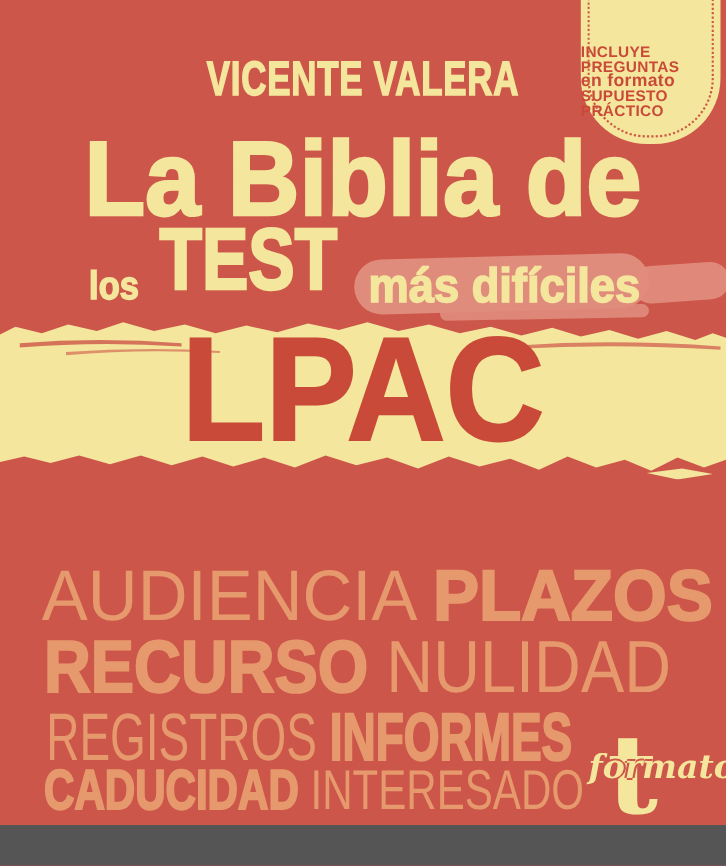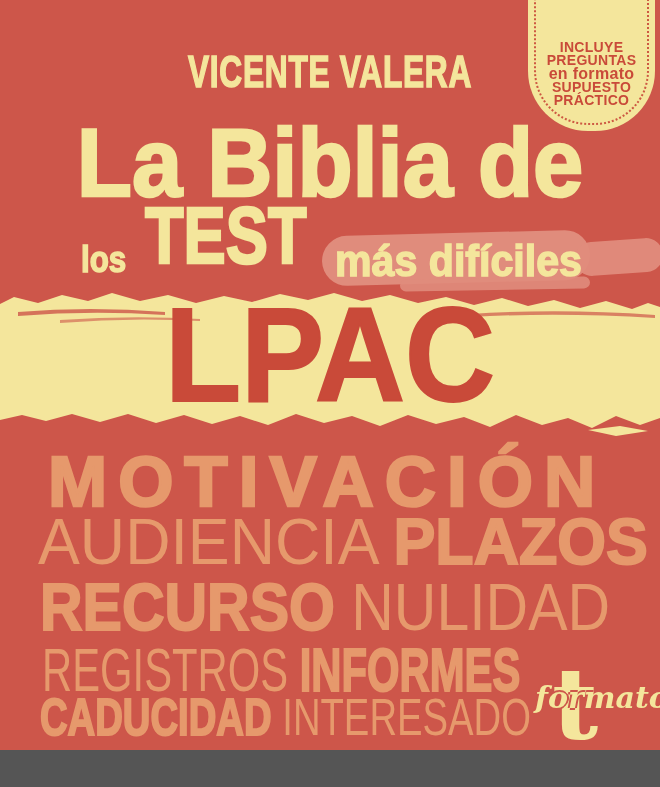--- a/index.html
+++ b/index.html
@@ -30,21 +30,21 @@
   .badge{
     position:absolute;top:0;right:5px;width:127px;height:131px;
     background:var(--cream);border-radius:0 0 60px 60px;
   }
   .badge-border{
     position:absolute;left:6px;right:6px;top:-4px;bottom:6px;
     border:2px dotted var(--accent-red);border-top:none;
     border-radius:0 0 54px 54px;opacity:.9;
   }
   .badge-text{
-    position:absolute;top:41px;left:0;right:0;text-align:center;
+    position:absolute;top:41px;left:0;right:0;text-align:left;
     color:var(--accent-red);font-weight:bold;
     font-size:14px;line-height:13.2px;letter-spacing:.3px;
   }
   .badge-text .small{font-size:16px;}
 
   
   .title1{
     left:0;right:0;top:115px;text-align:center;
     font-size:96px;font-weight:bold;color:var(--cream);
     -webkit-text-stroke:2.5px currentColor;transform:scaleX(.94);
@@ -127,21 +127,20 @@
 
   <svg class="band" viewBox="0 0 660 148" xmlns="http://www.w3.org/2000/svg" aria-hidden="true">
     <path style="fill:var(--cream,#F4E69C)" d="M0 16 L14 9 L38 15 L62 7 L88 13 L112 5 L140 13 L168 7 L196 15 L224 8 L252 14 L280 6 L308 12 L334 5 L362 13 L390 7 L418 15 L446 9 L474 17 L502 10 L528 18 L554 12 L580 20 L606 13 L632 21 L648 15 L660 19 L660 130 L640 137 L616 128 L592 140 L568 130 L542 137 L516 127 L490 139 L464 129 L436 136 L408 127 L380 138 L352 128 L324 135 L296 126 L268 137 L240 128 L212 136 L184 127 L156 135 L128 126 L100 134 L72 126 L46 133 L22 127 L0 132 Z"></path>
     <path style="fill:var(--cream,#F4E69C)" d="M588 142 L620 138 L648 143 L616 148 Z"></path>
     <path style="fill:var(--background,#CD564A);opacity:.8" d="M18 24 Q90 18 165 24 L165 27 Q90 22 18 28 Z"></path>
     <path style="fill:var(--background,#CD564A);opacity:.6" d="M60 32 Q130 27 200 31 L200 33 Q130 29 60 35 Z"></path>
     <path style="fill:var(--background,#CD564A);opacity:.7" d="M470 26 Q560 20 655 27 L655 30 Q560 24 470 29 Z"></path>
   </svg>
   <div class="abs law">LPAC</div>
 
-  <div class="abs kw l-moti">MOTIVACIÓN</div>
 
   <div class="abs kw l-audi"><span class="lt">AUDIENCIA</span> <span class="b">PLAZOS</span></div>
 
   <div class="abs kw l-recu"><span class="b">RECURSO</span> <span class="lt">NULIDAD</span></div>
 
   <div class="abs kw l-regi"><span class="lt">REGISTROS</span> <span class="b">INFORMES</span></div>
 
   <div class="abs kw l-cadu"><span class="b">CADUCIDAD</span> <span class="lt">INTERESADO</span></div>
 
   <div class="abs pub-mark">t</div>

